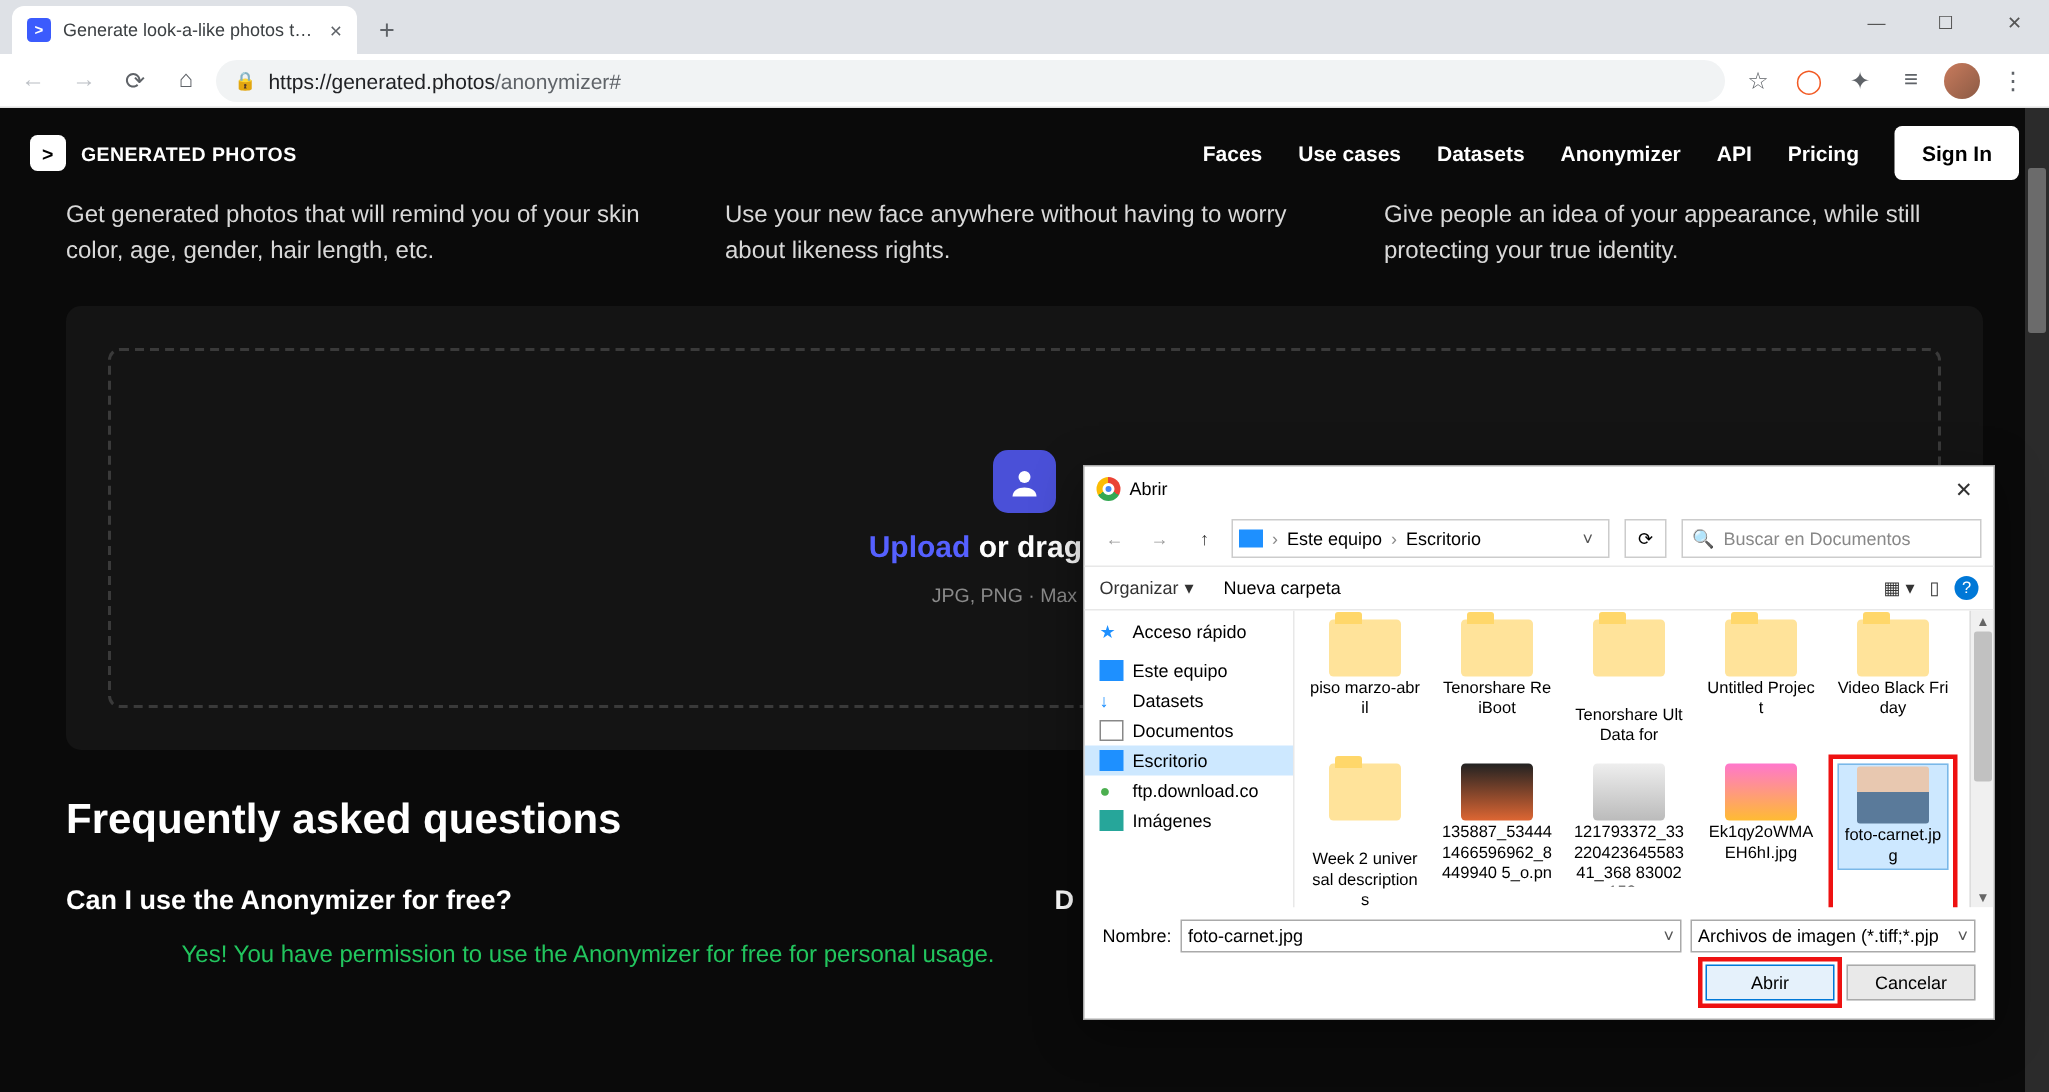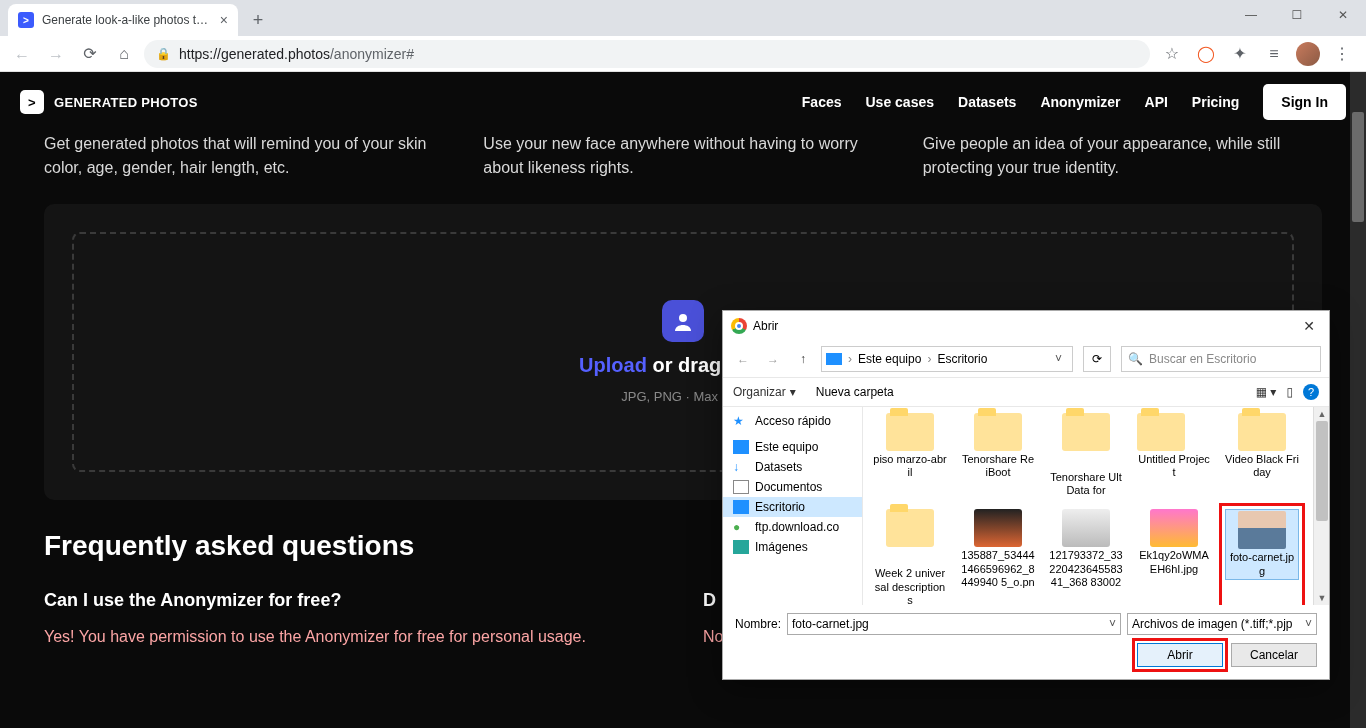--- a/index.html
+++ b/index.html
@@ -45,21 +45,21 @@
 .dz-icon svg { width:24px; height:24px; fill:#fff; }
 .dz-text { font-size:20px; font-weight:700; }
 .dz-text .up { color:#5560ff; }
 .dz-sub { font-size:13px; color:#8a8a8a; }
 
 .faq { padding:30px 44px 0; }
 .faq h2 { font-size:28px; font-weight:800; margin-bottom:28px; }
 .faq-cols { display:flex; gap:40px; }
 .faq-cols > div { flex:1; }
 .faq-q { font-size:18px; font-weight:700; margin-bottom:14px; }
-.faq-a { font-size:16px; color:#fca5a5; line-height:1.5; }
+.faq-a { font-size:16px; color:#22c55e; line-height:1.5;text-align:right; }
 
 .vscroll { position:absolute; right:0; top:0; width:16px; height:100%; background:#2b2b2b; }
 .vscroll .thumb { position:absolute; left:2px; width:12px; background:#6b6b6b; border-radius:2px; top:40px; height:110px; }
 
 
 .dialog { position:absolute; left:722px; top:310px; width:608px; height:370px; background:#fff; border:1px solid #aaa; box-shadow:0 8px 30px rgba(0,0,0,0.4); display:flex; flex-direction:column; font-size:12px; color:#000; }
 .dlg-title { height:30px; display:flex; align-items:center; padding:0 8px; gap:6px; }
 .dlg-title .chrome-ic { width:16px; height:16px; border-radius:50%; background:conic-gradient(#ea4335 0 120deg,#34a853 120deg 240deg,#fbbc05 240deg 360deg); position:relative; }
 .dlg-title .chrome-ic::after { content:""; position:absolute; inset:4px; background:#4285f4; border-radius:50%; border:2px solid #fff; }
 .dlg-title .t { flex:1; font-size:12px; }
@@ -221,21 +221,21 @@
       <span class="pc"></span>
       <span class="sep">›</span>
       <span>Este equipo</span>
       <span class="sep">›</span>
       <span>Escritorio</span>
       <span class="dd">˅</span>
     </div>
     <div class="refresh">⟳</div>
     <div class="dlg-search">
       <span>🔍</span>
-      <span>Buscar en Escritorio</span>
+      <span>Buscar en Documentos</span>
     </div>
   </div>
   <div class="dlg-bar">
     <div class="org">
         <span>Organizar</span>
         <span>▾</span>
       </div>
     <div>Nueva carpeta</div>
     <div class="right">
       <span>▦ ▾</span>
@@ -289,21 +289,21 @@
             <div class="name">Tenorshare ReiBoot</div>
           </div>
         </div>
         <div class="file">
           <div class="inner" style="display: flex; flex-direction: column; align-items: center; gap: 20px;">
             <div class="thumb folder"></div>
             <div class="name">Tenorshare UltData for</div>
           </div>
         </div>
         <div class="file">
-          <div class="inner" style="display: flex; flex-direction: column; gap: 2px;">
+          <div class="inner" style="display: flex; flex-direction: column; align-items: center; gap: 2px;">
             <div class="thumb folder"></div>
             <div class="name">Untitled Project</div>
           </div>
         </div>
         <div class="file">
           <div class="inner" style="display: flex; flex-direction: column; align-items: center; gap: 2px;">
             <div class="thumb folder"></div>
             <div class="name">Video Black Friday</div>
           </div>
         </div>

